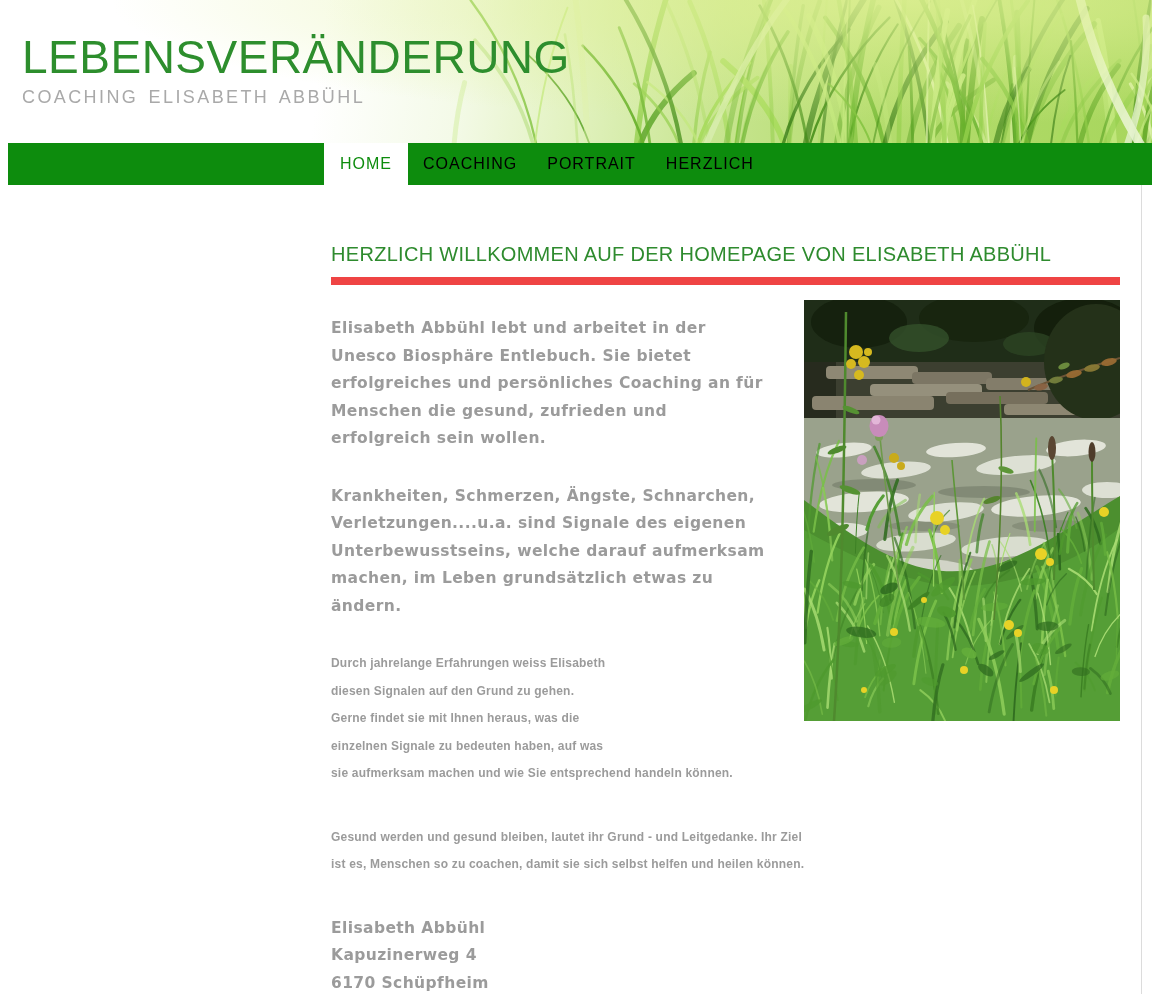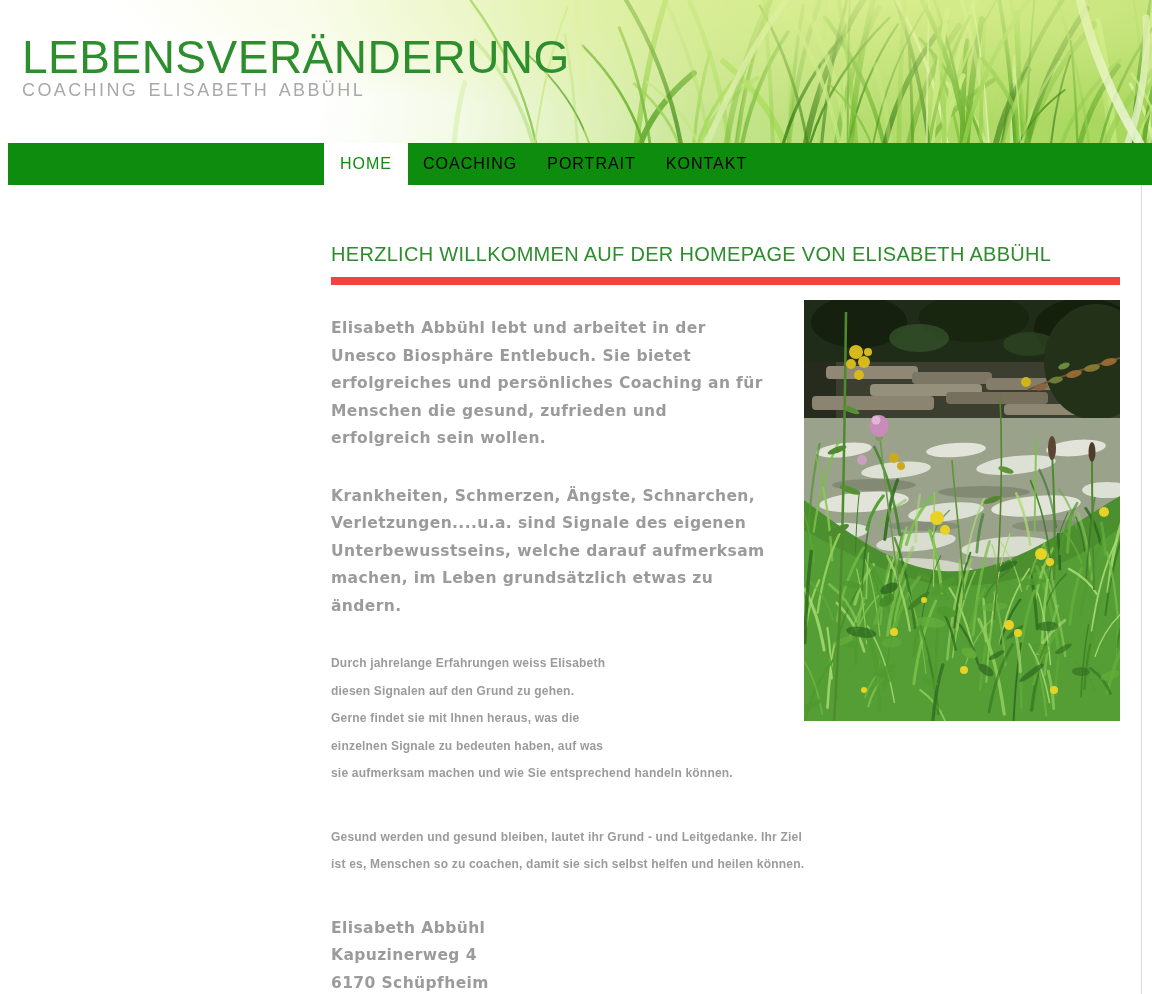--- a/index.html
+++ b/index.html
@@ -10,21 +10,21 @@
   header { position:absolute; top:0; left:0; width:1152px; height:161px; overflow:hidden; }
   .grass-bg { position:absolute; top:0; left:0; width:1152px; height:143px;
     background:linear-gradient(97deg,#ffffff 0%, #ffffff 28%, #f4fae8 40%, #e2f2c0 50%,
                #c8e591 62%, #b4dc6e 76%, #a7d65c 100%); }
   .grass-bg::after { content:""; position:absolute; inset:0;
     background:radial-gradient(ellipse at 78% 0%, rgba(223,240,148,0.85), rgba(223,240,148,0) 62%); }
   #grass-svg { position:absolute; top:0; left:0; width:1152px; height:143px; display:block; }
 
   .brand { position:absolute; left:22px; top:34px; }
   .brand-title { font-size:46px; line-height:1.0; color:#2d8e2d; letter-spacing:0.5px; }
-  .brand-subtitle { font-size:18px; color:#a9a9a9; letter-spacing:2.4px; word-spacing:3px; }
+  .brand-subtitle { font-size:18px; color:#a9a9a9; letter-spacing:2.4px; word-spacing:3px; margin-top:7px; }
 
   
   nav { position:absolute; top:143px; left:8px; width:1152px; height:42px; background:#0d8c0d;
         display:flex; padding-left:316px; box-sizing:border-box; }
   .nav-item { font-size:16px; letter-spacing:1px; color:#000000; line-height:42px;
               padding:0 15px; text-decoration:none; cursor:pointer; display:block; }
   .nav-item.active { background:#ffffff; color:#0d8c0d; padding:0 16px; }
 
   
   main { position:absolute; left:331px; top:243px; width:789px; }
@@ -179,21 +179,21 @@
     <div class="brand">
       <div class="brand-title">LEBENSVERÄNDERUNG</div>
       <div class="brand-subtitle">COACHING ELISABETH ABBÜHL</div>
     </div>
   </header>
 
   <nav>
     <a class="nav-item active">HOME</a>
     <a class="nav-item">COACHING</a>
     <a class="nav-item">PORTRAIT</a>
-    <a class="nav-item">KONTAKT</a>
+    <a class="nav-item">HERZLICH</a>
   </nav>
 
   <main>
     <h1>HERZLICH WILLKOMMEN AUF DER HOMEPAGE VON ELISABETH ABBÜHL</h1>
     <p class="wide">Elisabeth Abbühl lebt und arbeitet in der
 Unesco Biosphäre Entlebuch. Sie bietet
 erfolgreiches und persönliches Coaching an für
 Menschen die gesund, zufrieden und
 erfolgreich sein wollen.</p>
     <p class="wide">Krankheiten, Schmerzen, Ängste, Schnarchen,

